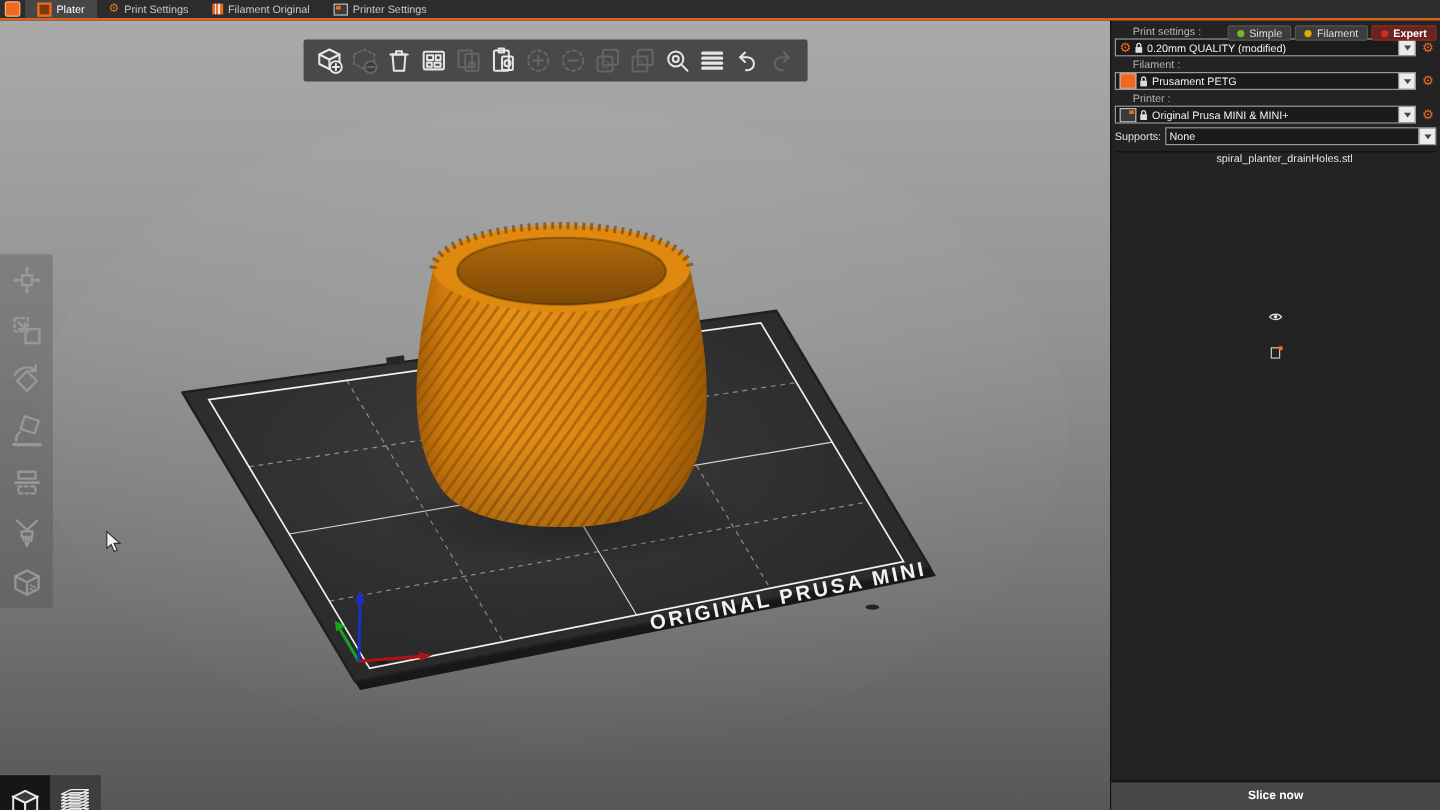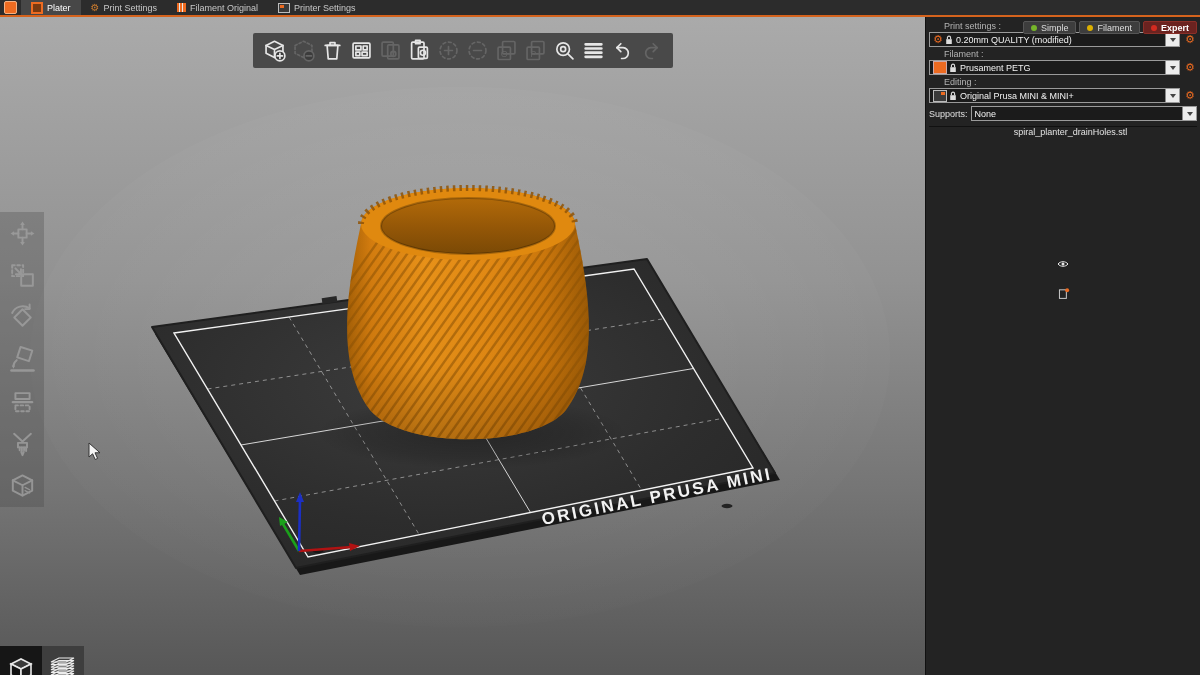--- a/index.html
+++ b/index.html
@@ -466,21 +466,21 @@
             </svg>
         </span>
         <span class="ctext">Prusament PETG</span>
         <span class="arrowbox">
             <i class="chv"></i>
           </span>
       </div>
       <span class="gearbtn gear-glyph">⚙</span>
     </div>
 
-    <div class="slabel">Editing :</div>
+    <div class="slabel">Printer :</div>
     <div class="srow">
       <div class="combo">
         <span class="lead">
             <span class="mini-printer"></span>
           </span>
         <span class="lock">
           <svg width="8" height="10" viewBox="0 0 10 12">
               <rect x="1.5" y="5" width="7" height="6" fill="#ddd"></rect>
               <path d="M3 5 V3.2 A2 2 0 0 1 7 3.2 V5" fill="none" stroke="#ddd" stroke-width="1.4"></path>
             </svg>
@@ -515,15 +515,18 @@
         </span>
         <span class="td-edit">
           <svg width="13" height="13" viewBox="0 0 16 16" fill="none" stroke="#cfcfcf" stroke-width="1.2">
             <rect x="3" y="3.5" width="8.5" height="10.5"></rect>
               <circle cx="12.5" cy="4" r="2.4" fill="#ED6B21" stroke="none"></circle>
           </svg>
         </span>
       </div>
     </div>
 
+    <div class="slicebar">
+      <span>Slice now</span>
+    </div>
   </div>
 
 </div>
 
 </body></html>

